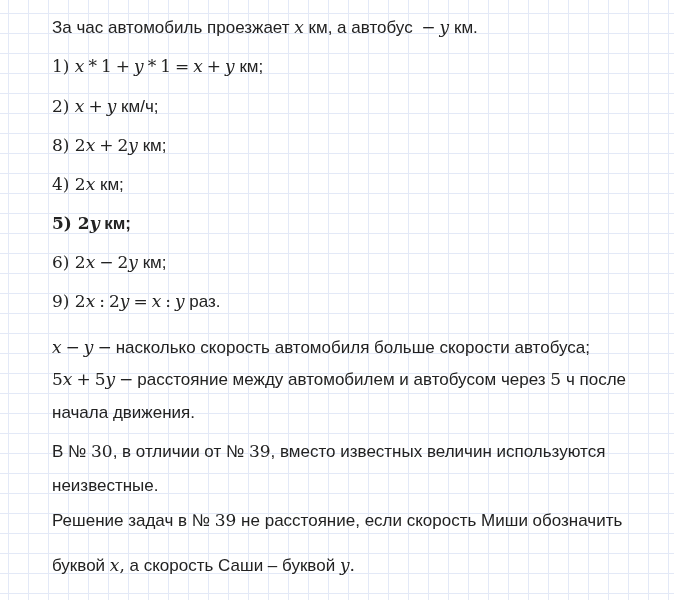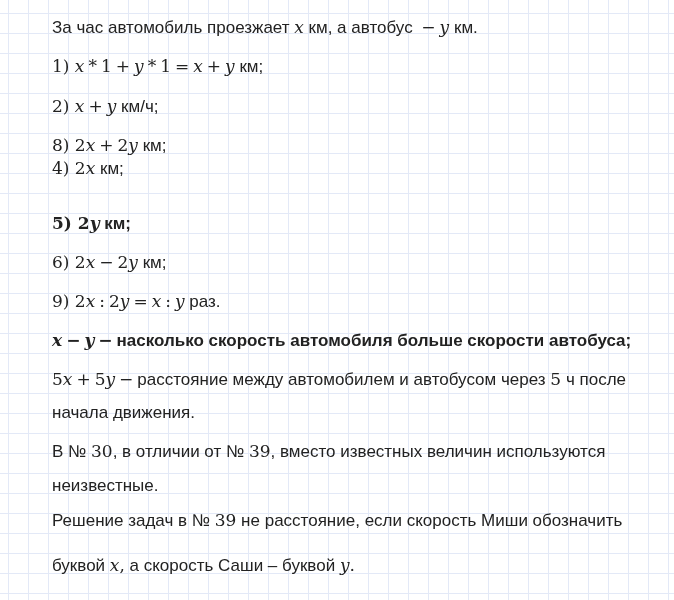--- a/index.html
+++ b/index.html
@@ -29,24 +29,24 @@
   .op { padding: 0 4px; }
 </style>
 </head>
 <body>
 
 <div class="doc" id="doc">
     <div class="line" style="top: 18px;"><span>За час автомобиль проезжает </span><span class="m mi">x</span><span> км, а автобус </span><span class="m mn op">−</span><span class="m mi">y</span><span> км.</span></div>
     <div class="line" style="top: 57px;"><span class="m mn">1) </span><span class="m mi">x</span><span class="m mn op">*</span><span class="m mn">1</span><span class="m mn op">+</span><span class="m mi">y</span><span class="m mn op">*</span><span class="m mn">1</span><span class="m mn op">=</span><span class="m mi">x</span><span class="m mn op">+</span><span class="m mi">y</span><span> км;</span></div>
     <div class="line" style="top: 97px;"><span class="m mn">2) </span><span class="m mi">x</span><span class="m mn op">+</span><span class="m mi">y</span><span> км/ч;</span></div>
     <div class="line" style="top: 136px;"><span class="m mn">8) 2</span><span class="m mi">x</span><span class="m mn op">+</span><span class="m mn">2</span><span class="m mi">y</span><span> км;</span></div>
-    <div class="line" style="top: 159px; text-align: right;"><span class="m mn">4) 2</span><span class="m mi">x</span><span> км;</span></div>
+    <div class="line" style="top: 175px; text-align: right;"><span class="m mn">4) 2</span><span class="m mi">x</span><span> км;</span></div>
     <div class="line" style="top: 214px; font-weight: bold;"><span class="m mn">5) 2</span><span class="m mi">y</span><span> км;</span></div>
     <div class="line" style="top: 253px; text-align: right;"><span class="m mn">6) 2</span><span class="m mi">x</span><span class="m mn op">−</span><span class="m mn">2</span><span class="m mi">y</span><span> км;</span></div>
     <div class="line" style="top: 292px;"><span class="m mn">9) 2</span><span class="m mi">x</span><span class="m mn op">:</span><span class="m mn">2</span><span class="m mi">y</span><span class="m mn op">=</span><span class="m mi">x</span><span class="m mn op">:</span><span class="m mi">y</span><span> раз.</span></div>
-    <div class="line" style="top: 331px; font-weight: bold;"><span class="m mi">x</span><span class="m mn op">−</span><span class="m mi">y</span><span class="m mn op">−</span><span>насколько скорость автомобиля больше скорости автобуса;</span></div>
+    <div class="line" style="top: 338px;"><span class="m mi">x</span><span class="m mn op">−</span><span class="m mi">y</span><span class="m mn op">−</span><span>насколько скорость автомобиля больше скорости автобуса;</span></div>
     <div class="line" style="top: 370px;"><span class="m mn">5</span><span class="m mi">x</span><span class="m mn op">+</span><span class="m mn">5</span><span class="m mi">y</span><span class="m mn op">−</span><span>расстояние между автомобилем и автобусом через </span><span class="m mn">5</span><span> ч после</span></div>
     <div class="line" style="top: 404px;"><span>начала движения.</span></div>
     <div class="line" style="top: 442px;"><span>В № </span><span class="m mn">30</span><span>, в отличии от № </span><span class="m mn">39</span><span>, вместо известных величин используются</span></div>
     <div class="line" style="top: 477px;"><span>неизвестные.</span></div>
     <div class="line" style="top: 511px;"><span>Решение задач в № </span><span class="m mn">39</span><span> не расстояние, если скорость Миши обозначить</span></div>
     <div class="line" style="top: 556px;"><span>буквой </span><span class="m mi">x</span><span class="m mn">,</span><span> а скорость Саши – буквой </span><span class="m mi">y</span><span class="m mn">.</span></div>
   </div>
 
 </body></html>

